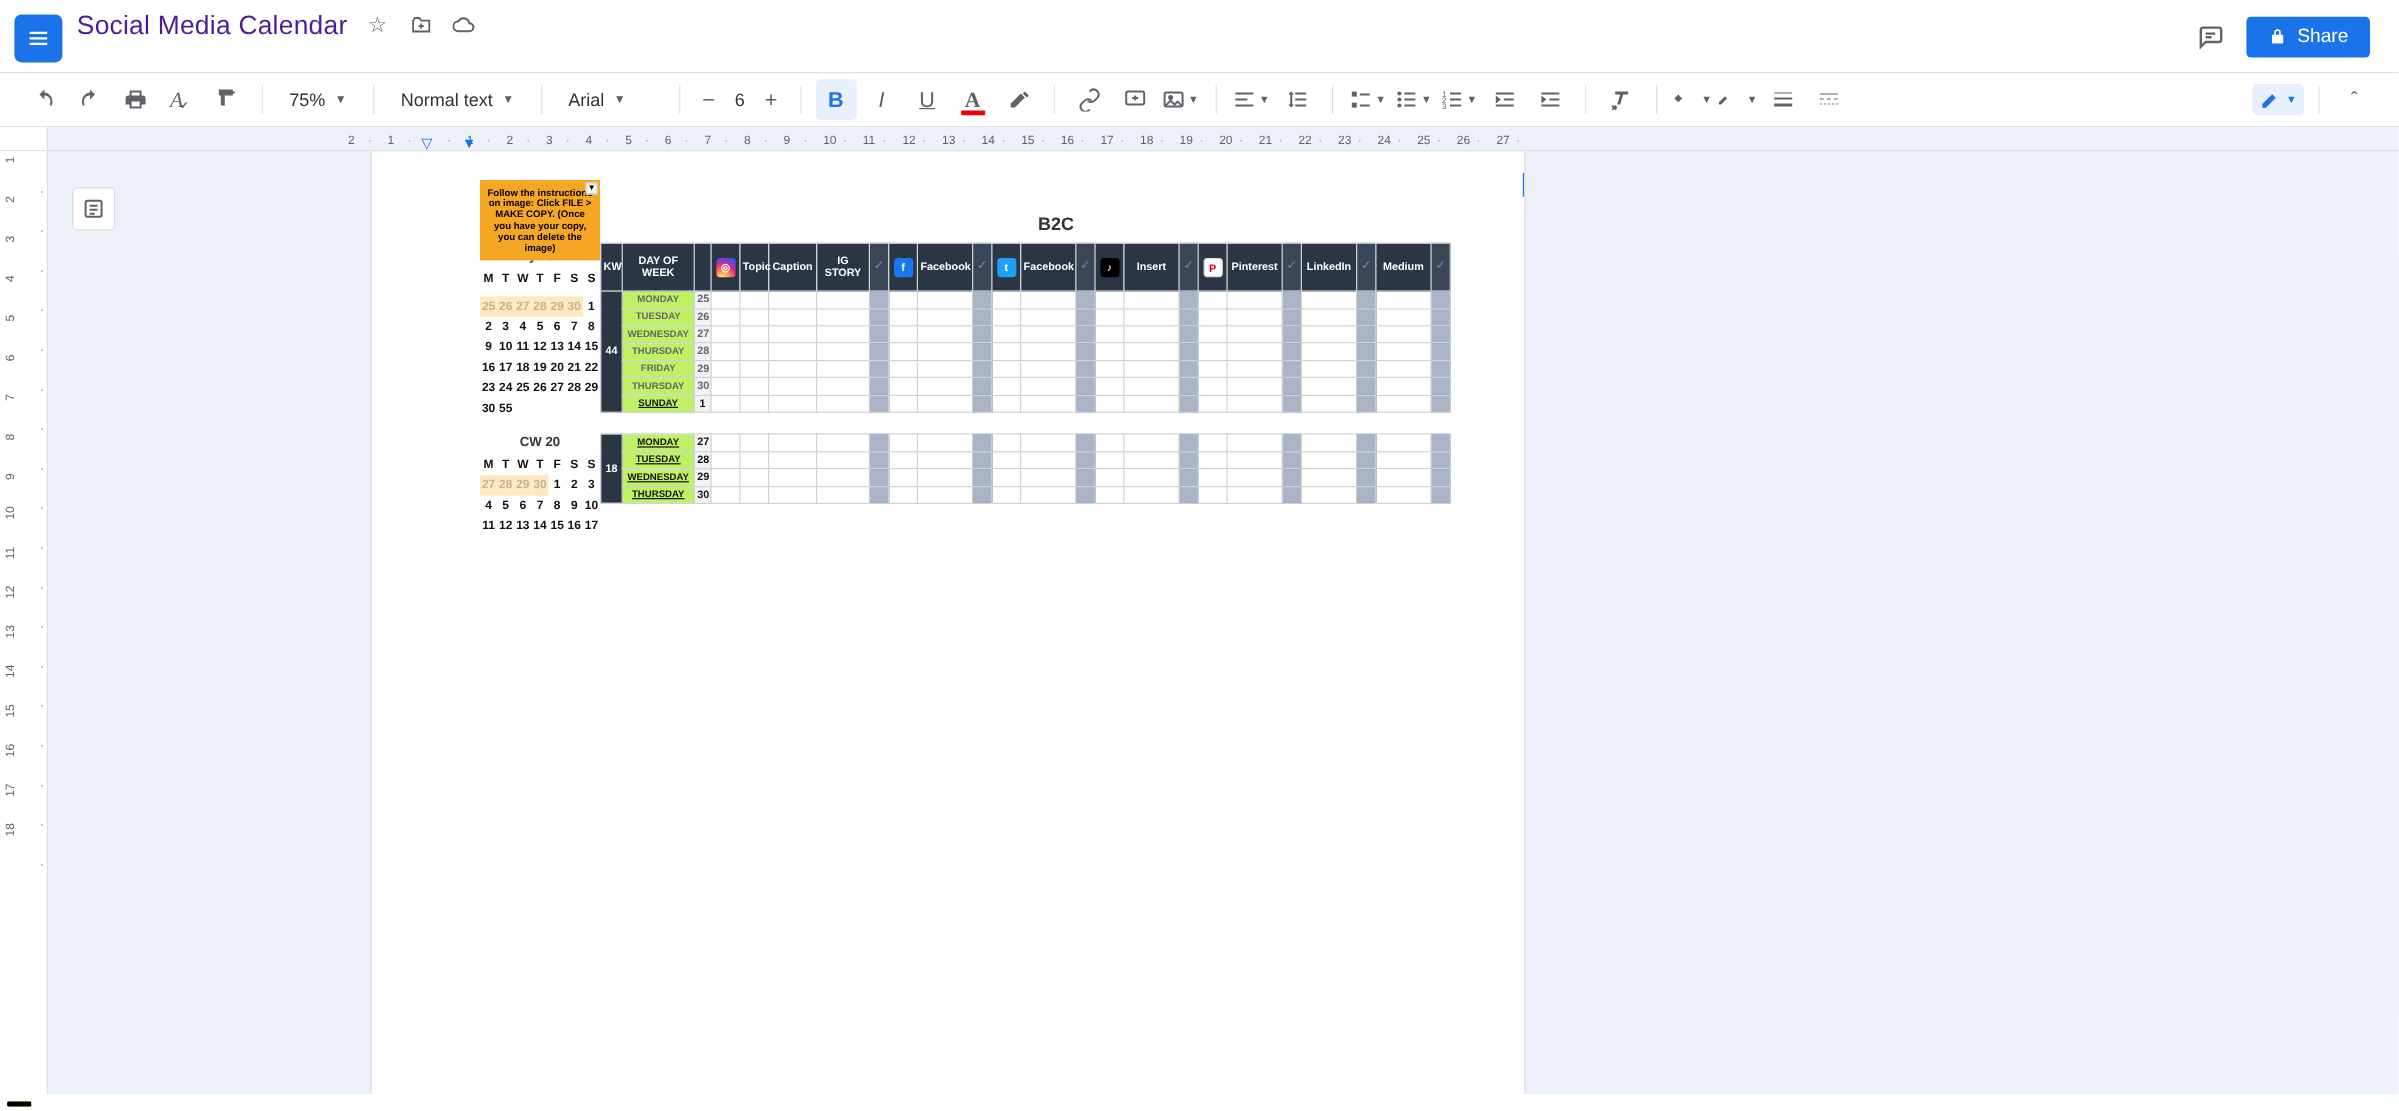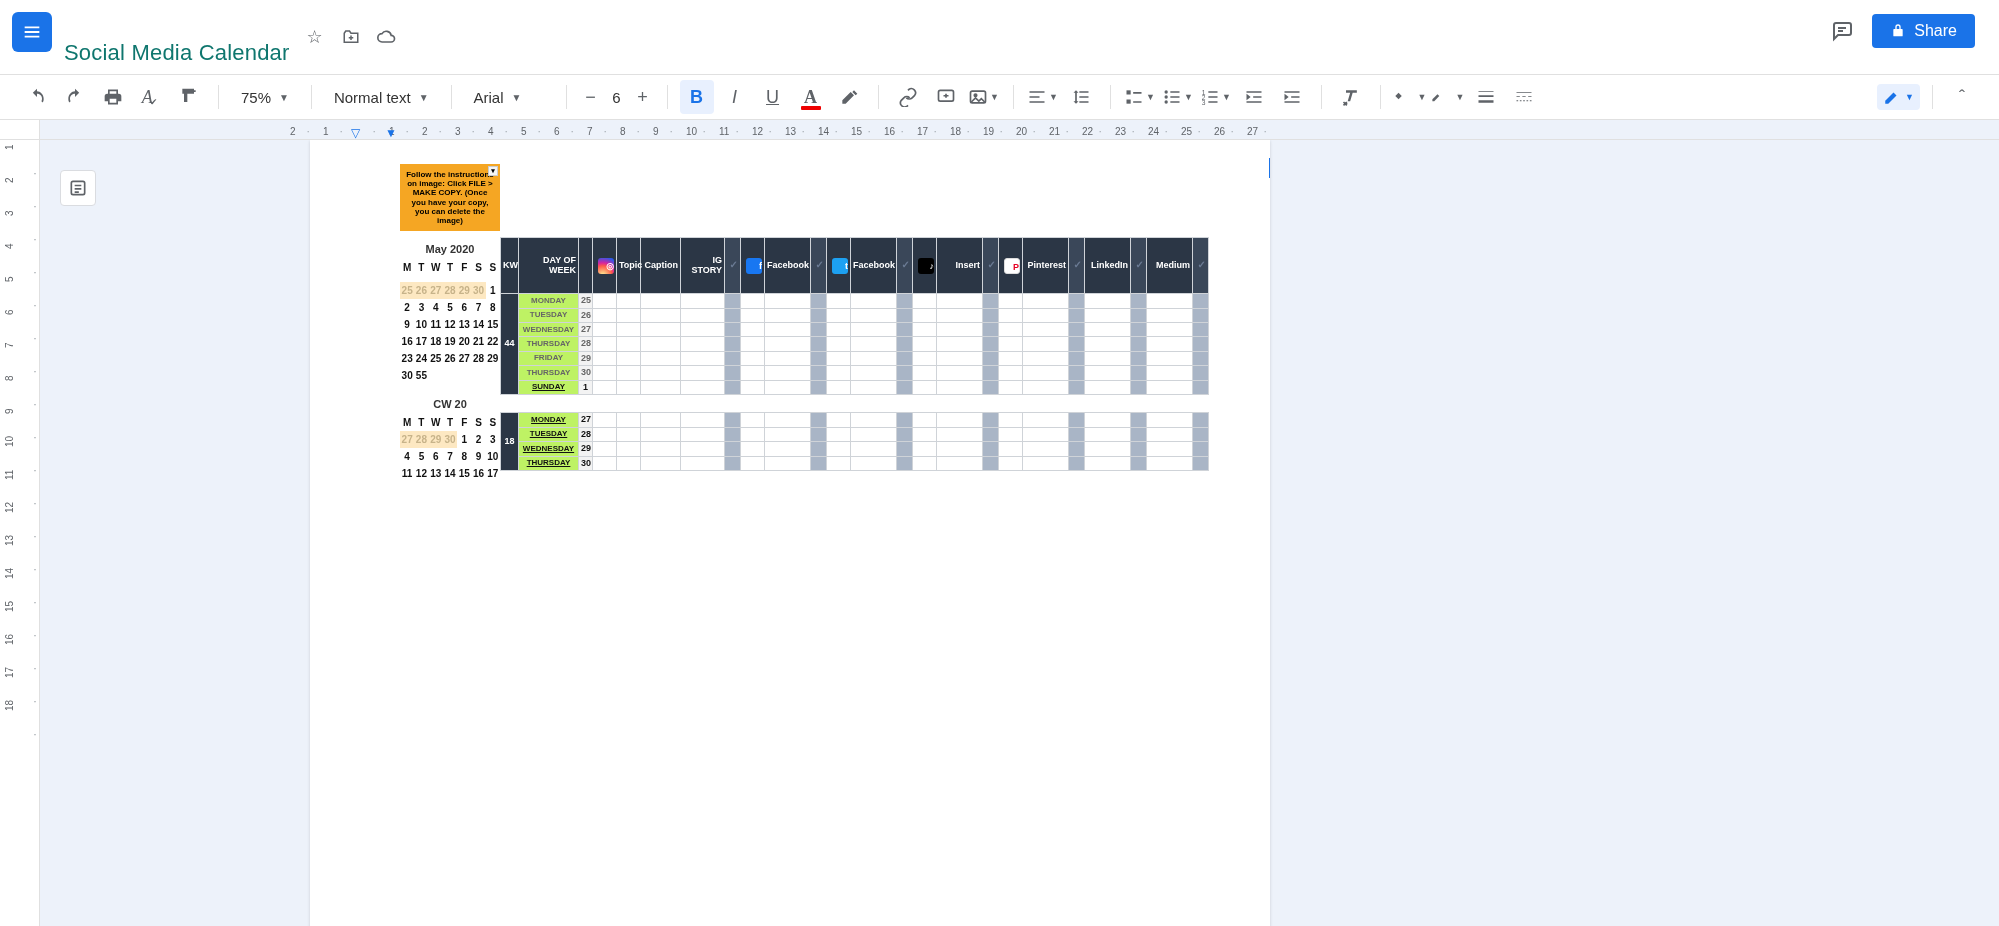--- a/index.html
+++ b/index.html
@@ -3,21 +3,21 @@
 <meta charset="utf-8">
 <style>
   * { box-sizing: border-box; margin: 0; padding: 0; }
   body { font-family: Arial, "Helvetica Neue", sans-serif; background: #fff; color: #333; overflow: hidden; }
 
   
   .header { display: flex; align-items: flex-start; padding: 8px 12px 0 12px; }
   .logo { width: 40px; height: 40px; background: #1a73e8; border-radius: 6px; display:flex; align-items:center; justify-content:center; color:#fff; font-size:20px; margin-top:4px; }
   .doc-block { margin-left: 12px; flex: 1; }
   .title-row { display:flex; align-items:center; gap:14px; }
-  .doc-title { font-size: 22px; color:#0f766e; letter-spacing:0.2px;margin-top:32px; }
+  .doc-title { font-size: 22px; color:#4c1d95; letter-spacing:0.2px; }
   .title-icon { color:#5f6368; font-size:18px; display:inline-flex; width:22px; justify-content:center; }
   .menu-row { display:flex; align-items:center; gap:20px; margin-top:4px; }
   .menu-item { font-size:16px; color:#333; cursor:pointer; }
   .menu-edit-info { font-size:16px; color:#5f6368; text-decoration: underline dotted; }
   .header-right { display:flex; align-items:center; gap:16px; padding-right:12px; margin-top:6px; }
   .comments-ico { color:#5f6368; font-size:22px; width:28px; height:28px; display:flex; align-items:center; justify-content:center; }
   .share-btn { background:#1a73e8; color:#fff; border:none; border-radius:4px; padding:8px 18px; font-size:16px; font-weight:500; display:flex; align-items:center; gap:8px; }
   .share-btn svg { width:16px; height:16px; }
 
   
@@ -66,21 +66,21 @@
   .minical { font-size:10px; text-align:center; }
   .mc-title { font-weight:bold; margin:6px 0 4px; font-size:11px; }
   .mc-grid { display:grid; grid-template-columns: repeat(7, 1fr); gap:0; }
   .mc-grid div { padding:3px 0; font-weight:bold; color:#111; }
   .mc-head { font-weight:bold !important; }
   .mc-fade { background:#fde8c2; color:#c7b38a !important; }
 
   
   .plan { width:100%; border-collapse: collapse; font-size:9px; table-layout:fixed; }
   .plan td, .plan th { border:1px solid #cfd3d8; padding:2px 2px; text-align:center; vertical-align:middle; line-height:1.05; }
-  .plan thead th { background:#2b3645; color:#fff; font-weight:bold; height:56px; font-size:9px;text-align:right; }
+  .plan thead th { background:#2b3645; color:#fff; font-weight:bold; height:40px; font-size:9px; }
   .plan .col-kw { width:18px; }
   .plan .col-dow { width:60px; }
   .plan .col-dn { width:14px; }
   .plan .col-ico { width:24px; }
   .plan .col-topic { width:24px; }
   .plan .col-cap { width:40px; }
   .plan .col-ig { width:44px; }
   .plan .col-chk { width:16px; background:#3a4759; }
   .plan .col-net { width:46px; }
   .plan td.week-bar { background:#2b3645; color:#fff; font-weight:bold; }
@@ -438,20 +438,21 @@
     </div>
 
     <div class="page">
       <div class="text-cursor"></div>
 
       <div class="sticky">
         <div class="close">▾</div>
         <span>Follow the instructions on image: Click FILE &gt; MAKE COPY. (Once you have your copy, you can delete the image)</span>
       </div>
 
+      <div class="big-title">B2C</div>
 
       <div class="layout">
 
         <div>
           <div class="minical">
             <div class="mc-title">May 2020</div>
             <div class="mc-grid" id="mc1">
                 <div class="mc-head">M</div>
                 <div class="mc-head">T</div>
                 <div class="mc-head">W</div>

